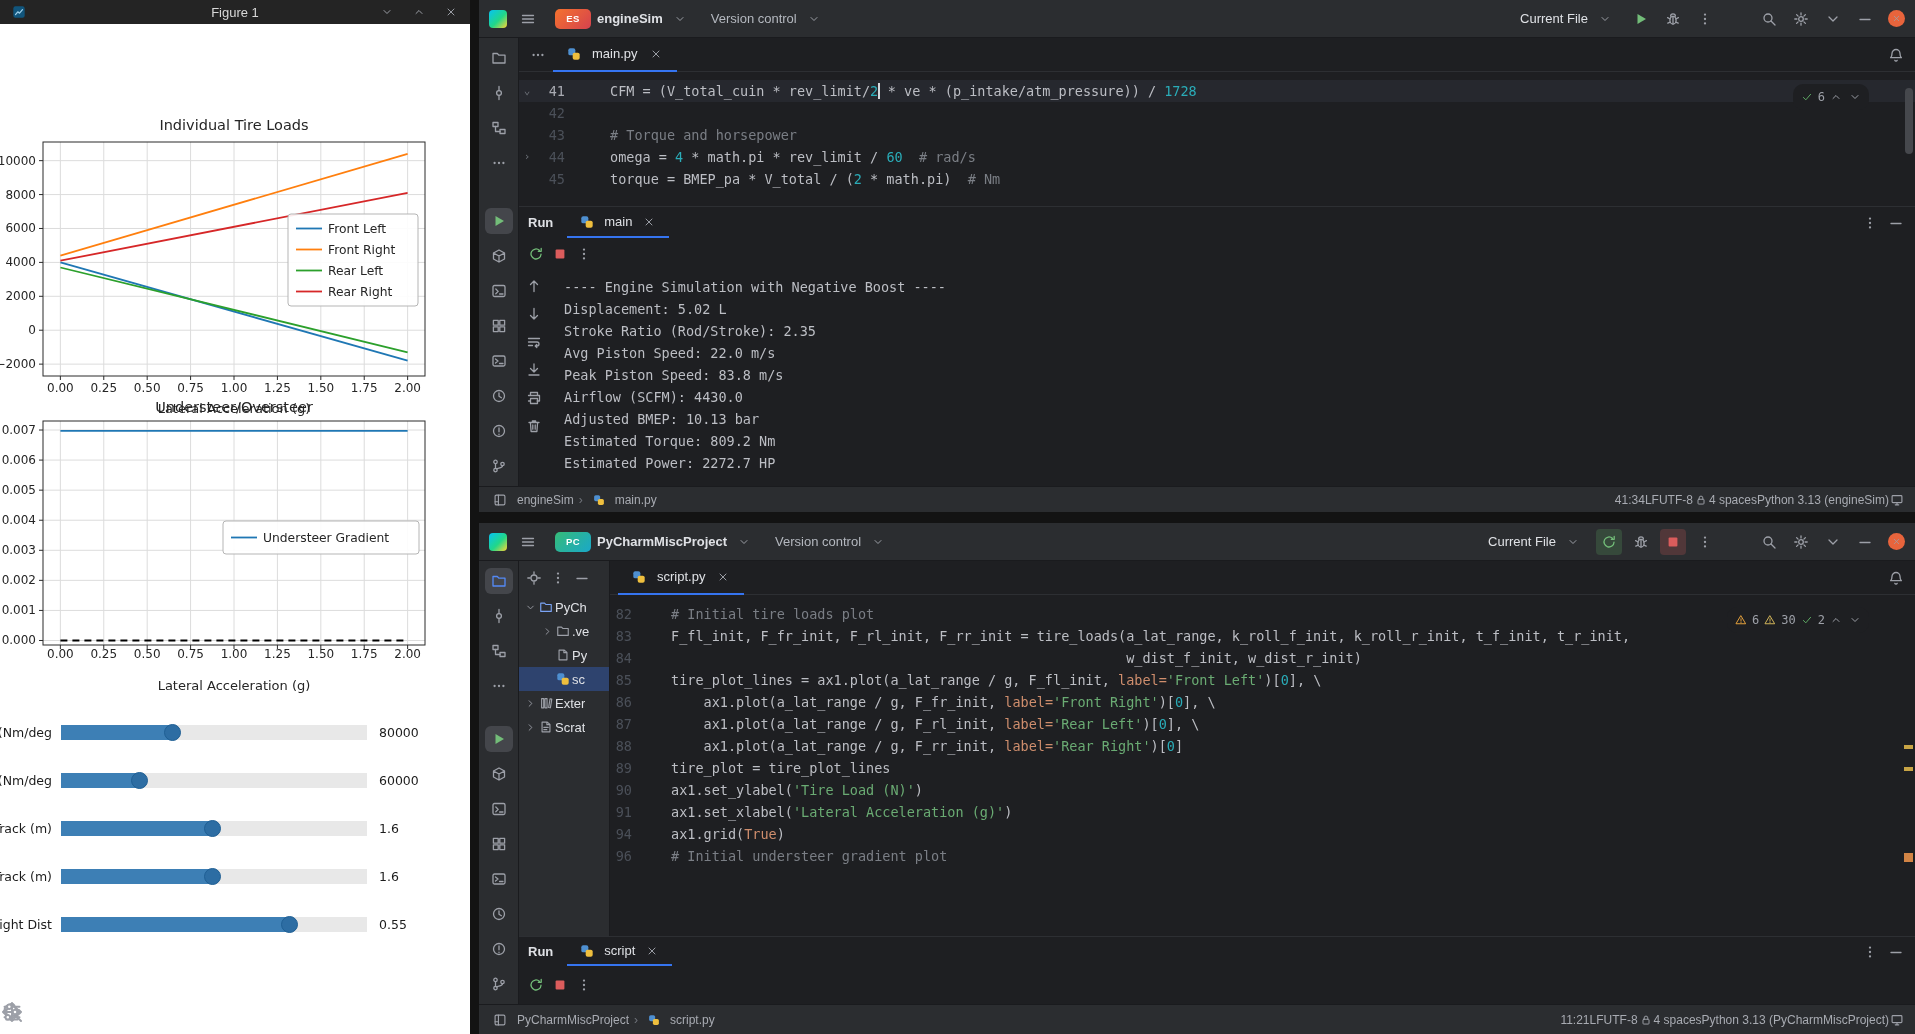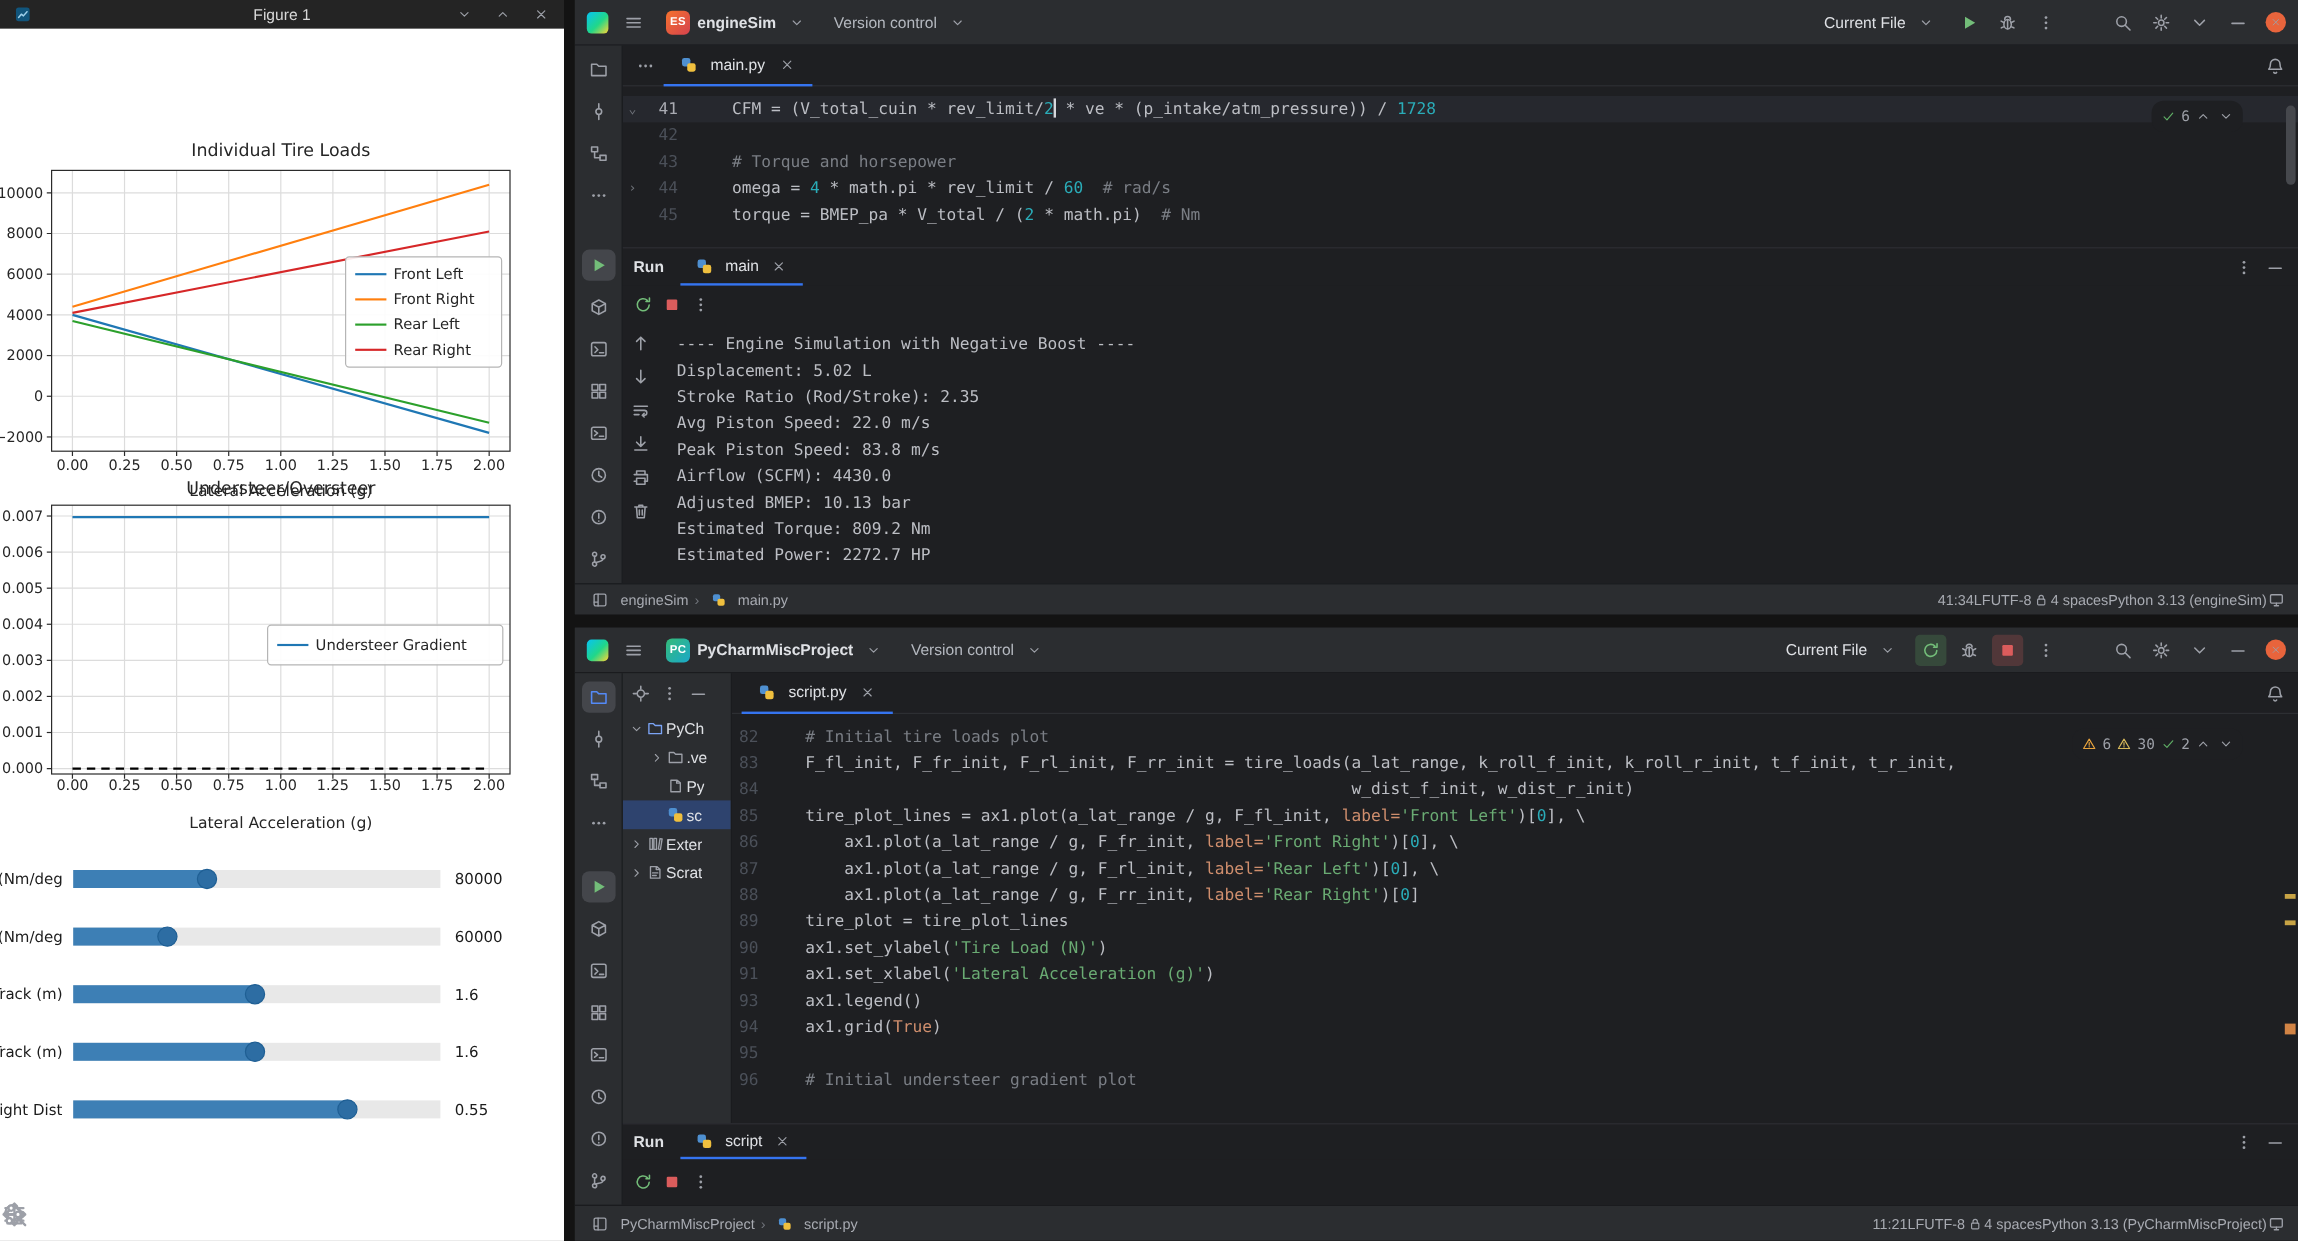--- a/index.html
+++ b/index.html
@@ -36,21 +36,21 @@
   .pill-red{background:rgba(219,92,92,.22);border-radius:4px}
 
   
   .ide{position:absolute;left:479px;width:1436px;background:#1e1f22;display:flex;flex-direction:column;font-size:13px;color:#dfe1e5}
   #ide-top{top:0;height:512px}
   #ide-bottom{top:523px;height:511px}
   .hdr{height:38px;background:#2b2d30;display:flex;align-items:center;padding:0 10px;gap:8px;flex:none;border-bottom:1px solid #1a1b1e}
   .applogo{width:18px;height:18px;border-radius:4px;background:linear-gradient(135deg,#07c3f2 0%,#21d789 55%,#fdd535 100%);flex:none}
   .proj,.vcs,.runcfg{display:flex;align-items:center;gap:6px;padding:3px 6px;border-radius:4px;color:#dfe1e5}
   .vcs{color:#b4b8bf}
-  .proj-badge{width:20px;height:20px;border-radius:5px;font-size:9.5px;font-weight:bold;color:#fff;display:flex;align-items:center;justify-content:center;letter-spacing:.3px}
+  .proj-badge{width:36px;height:20px;border-radius:5px;font-size:9.5px;font-weight:bold;color:#fff;display:flex;align-items:center;justify-content:center;letter-spacing:.3px}
   .badge-es{background:linear-gradient(135deg,#f5722e,#d5424e)}
   .badge-pc{background:linear-gradient(135deg,#35bb78,#1aa8c9)}
   .proj-name{font-weight:600}
   .hdr-right{margin-left:auto;display:flex;align-items:center;gap:6px}
   .hdr-gap{width:26px}
   .ibtn{width:26px;height:26px;border-radius:4px;display:inline-flex;align-items:center;justify-content:center}
   .close-circle{width:17px;height:17px;border-radius:50%;background:#e8643c;display:inline-flex;align-items:center;justify-content:center;color:#fff;margin-left:4px}
   .close-circle svg{width:9px;height:9px}
 
   .mainwrap{flex:1;display:flex;min-height:0}
@@ -1208,23 +1208,21 @@
                 <div class="cl"><span class="fold"></span><span class="gut">82</span><span class="ct"><span class="tk-c"># Initial tire loads plot</span></span></div>
                 <div class="cl"><span class="fold"></span><span class="gut">83</span><span class="ct"><span class="tk-d">F_fl_init, F_fr_init, F_rl_init, F_rr_init = tire_loads(a_lat_range, k_roll_f_init, k_roll_r_init, t_f_init, t_r_init,</span></span></div>
                 <div class="cl"><span class="fold"></span><span class="gut">84</span><span class="ct"><span class="tk-d">                                                        w_dist_f_init, w_dist_r_init)</span></span></div>
                 <div class="cl"><span class="fold"></span><span class="gut">85</span><span class="ct"><span class="tk-d">tire_plot_lines = ax1.plot(a_lat_range / g, F_fl_init, </span><span class="tk-k">label=</span><span class="tk-s">'Front Left'</span><span class="tk-d">)[</span><span class="tk-n">0</span><span class="tk-d">], \</span></span></div>
                 <div class="cl"><span class="fold"></span><span class="gut">86</span><span class="ct"><span class="tk-d">    ax1.plot(a_lat_range / g, F_fr_init, </span><span class="tk-k">label=</span><span class="tk-s">'Front Right'</span><span class="tk-d">)[</span><span class="tk-n">0</span><span class="tk-d">], \</span></span></div>
                 <div class="cl"><span class="fold"></span><span class="gut">87</span><span class="ct"><span class="tk-d">    ax1.plot(a_lat_range / g, F_rl_init, </span><span class="tk-k">label=</span><span class="tk-s">'Rear Left'</span><span class="tk-d">)[</span><span class="tk-n">0</span><span class="tk-d">], \</span></span></div>
                 <div class="cl"><span class="fold"></span><span class="gut">88</span><span class="ct"><span class="tk-d">    ax1.plot(a_lat_range / g, F_rr_init, </span><span class="tk-k">label=</span><span class="tk-s">'Rear Right'</span><span class="tk-d">)[</span><span class="tk-n">0</span><span class="tk-d">]</span></span></div>
                 <div class="cl"><span class="fold"></span><span class="gut">89</span><span class="ct"><span class="tk-d">tire_plot = tire_plot_lines</span></span></div>
                 <div class="cl"><span class="fold"></span><span class="gut">90</span><span class="ct"><span class="tk-d">ax1.set_ylabel(</span><span class="tk-s">'Tire Load (N)'</span><span class="tk-d">)</span></span></div>
                 <div class="cl"><span class="fold"></span><span class="gut">91</span><span class="ct"><span class="tk-d">ax1.set_xlabel(</span><span class="tk-s">'Lateral Acceleration (g)'</span><span class="tk-d">)</span></span></div>
-                <div class="cl"><span class="fold"></span><span class="gut">93</span><span class="ct"><span class="tk-d">ax1.legend()</span></span></div>
                 <div class="cl"><span class="fold"></span><span class="gut">94</span><span class="ct"><span class="tk-d">ax1.grid(</span><span class="tk-k">True</span><span class="tk-d">)</span></span></div>
-                <div class="cl"><span class="fold"></span><span class="gut">95</span><span class="ct"></span></div>
                 <div class="cl"><span class="fold"></span><span class="gut">96</span><span class="ct"><span class="tk-c"># Initial understeer gradient plot</span></span></div>
               </div>
             <div class="insp">
               <i class="ico s12 w1">
                   <svg viewBox="0 0 16 16">
                     <g stroke="currentColor" fill="none" stroke-width="1.3" stroke-linecap="round" stroke-linejoin="round">
                       <path d="M8 2.6L14.2 13H1.8zM8 6.4v3M8 11v.3"></path>
                     </g>
                   </svg>
                 </i>

